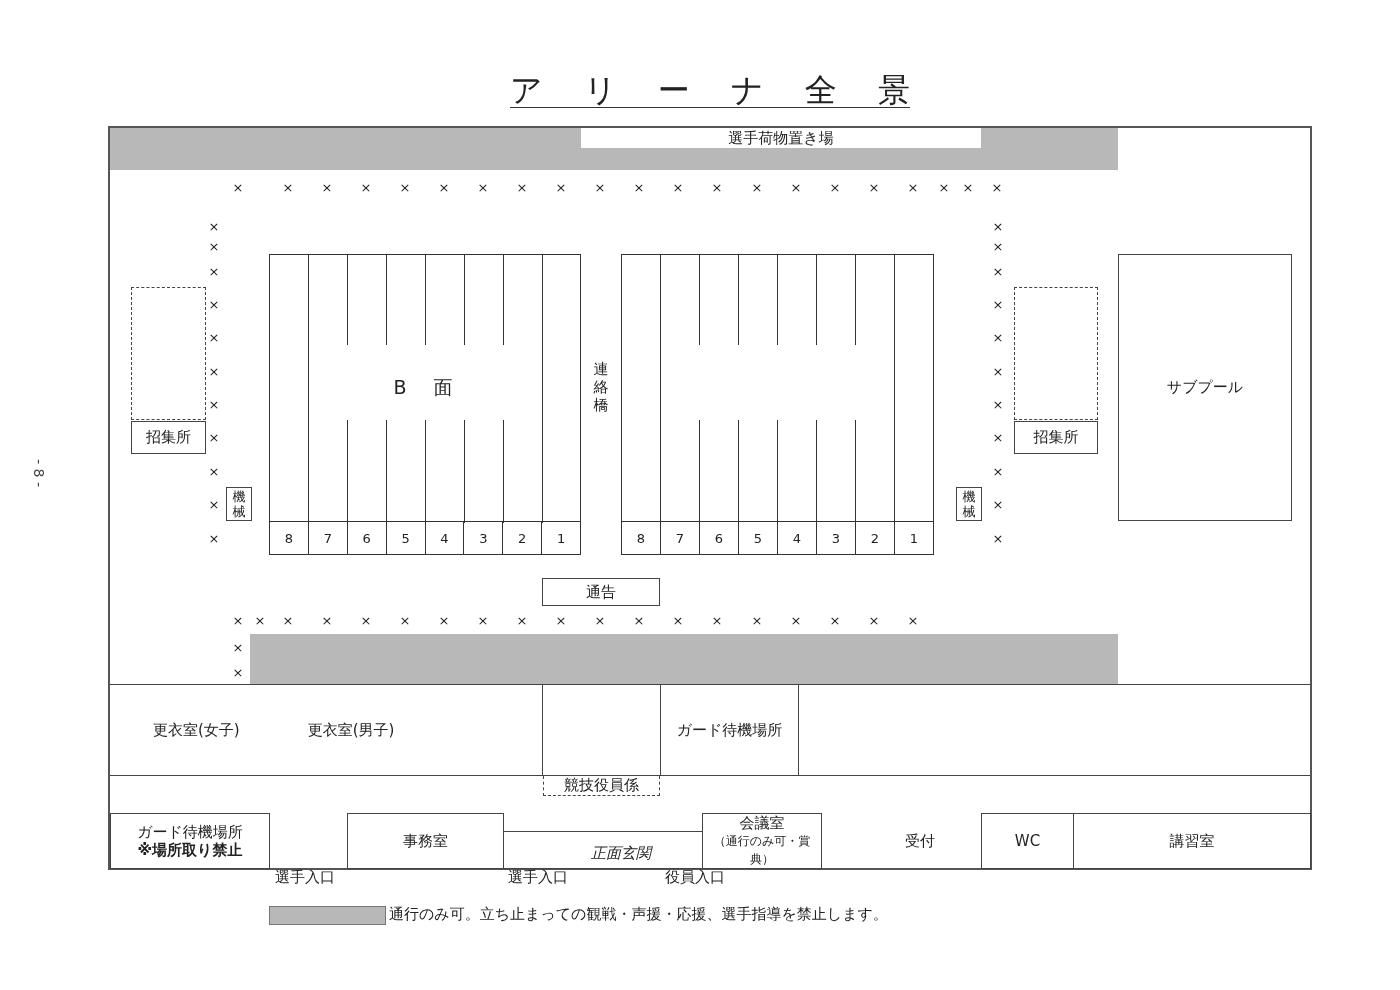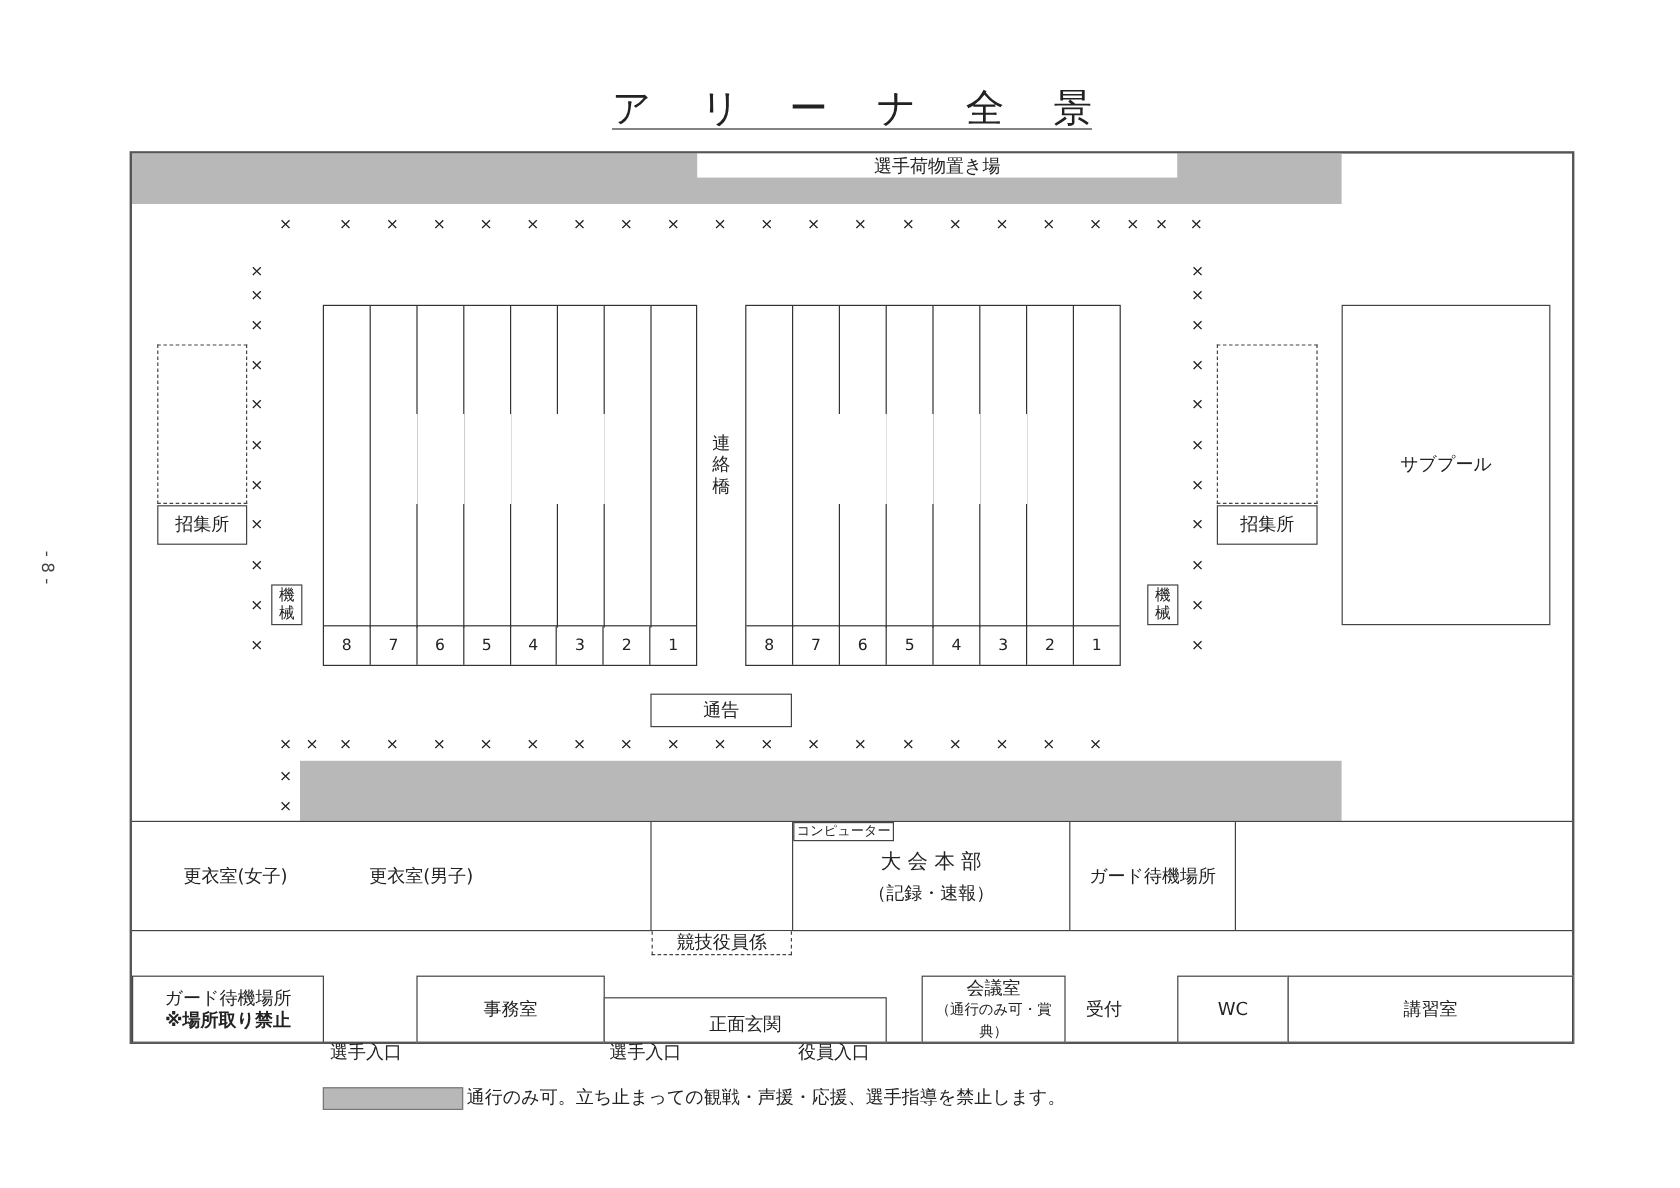--- a/index.html
+++ b/index.html
@@ -131,20 +131,21 @@
   <div class="lane" style="left:116px;"></div>
   <div class="lane" style="left:155px;"></div>
   <div class="lane" style="left:194px;"></div>
   <div class="lane" style="left:233px;"></div>
   <div class="lane" style="left:272px;"></div>
   <div class="lane-gap" style="left:75px;"></div>
   <div class="lane-gap" style="left:114px;"></div>
   <div class="lane-gap" style="left:153px;"></div>
   <div class="lane-gap" style="left:192px;"></div>
   <div class="lane-gap" style="left:231px;"></div>
+  <div class="court-name">B　面</div>
   <div class="nums">
     <div>8</div>
     <div>7</div>
     <div>6</div>
     <div>5</div>
     <div>4</div>
     <div>3</div>
     <div>2</div>
     <div>1</div>
   </div>
@@ -210,46 +211,41 @@
 </div>
 
 <div class="abs gray" style="left:250px;top:634px;width:868px;height:50px;"></div>
 
 <div class="abs" style="left:110px;top:684px;width:1200px;height:92px;border-top:1px solid #444;border-bottom:1px solid #444;display:flex;">
   <div class="row-cell" style="width:432px;border-right:none;justify-content:flex-start;">
     <span style="margin-left:43px;">更衣室(女子)</span>
     <span style="margin-left:68px;">更衣室(男子)</span>
   </div>
   <div class="row-cell" style="width:117px;border-left:1px solid #444;"></div>
-  <div class="row-cell" style="width:230px;flex-direction:column;position:relative;">
-    <div class="abs small" style="left:0;top:0;border:1px solid #444;padding:0 2px;font-size:11px;line-height:14px;background:#fff;">コンピューター</div>
-    <span style="font-size:17px;">大 会 本 部</span>
-    <span style="margin-top:6px;">（記録・速報）</span>
-  </div>
   <div class="row-cell" style="width:137px;text-align:right;">
     <span>ガード待機場所</span>
   </div>
   <div class="row-cell" style="flex:1;border-right:none;"></div>
 </div>
 
 <div class="abs" style="left:543px;top:776px;width:117px;height:20px;border:1px dashed #444;border-top:none;display:flex;align-items:center;justify-content:center;font-size:15px;background:#fff;">
   <span>競技役員係</span>
 </div>
 
 <div class="abs box" style="left:110px;top:813px;width:160px;height:56px;flex-direction:column;line-height:18px;">
   <span>ガード待機場所</span>
   <span style="font-weight:bold;">※場所取り禁止</span>
 </div>
 <div class="abs box" style="left:347px;top:813px;width:157px;height:56px;">
   <span>事務室</span>
 </div>
 <div class="abs box" style="left:503px;top:831px;width:236px;height:38px;">
-  <span style="margin-top:6px;">正面玄関</span>
-</div>
-<div class="abs box" style="left:768px;top:813px;width:120px;height:56px;flex-direction:column;line-height:18px;">
+  <span style="margin-top:6px;font-style:italic;">正面玄関</span>
+</div>
+<div class="abs box" style="left:702px;top:813px;width:120px;height:56px;flex-direction:column;line-height:18px;">
   <span>会議室</span>
   <span style="font-size:12px;">（通行のみ可・賞典）</span>
 </div>
 <div class="abs" style="left:858px;top:813px;width:124px;height:56px;display:flex;align-items:center;justify-content:center;font-size:15px;">
   <span>受付</span>
 </div>
 <div class="abs box" style="left:981px;top:813px;width:93px;height:56px;">
   <span>WC</span>
 </div>
 <div class="abs box" style="left:1073px;top:813px;width:238px;height:56px;">

